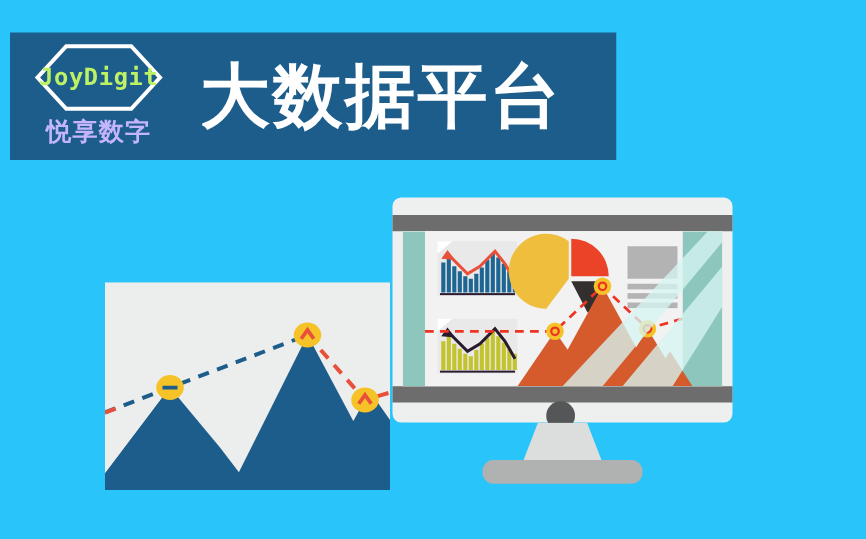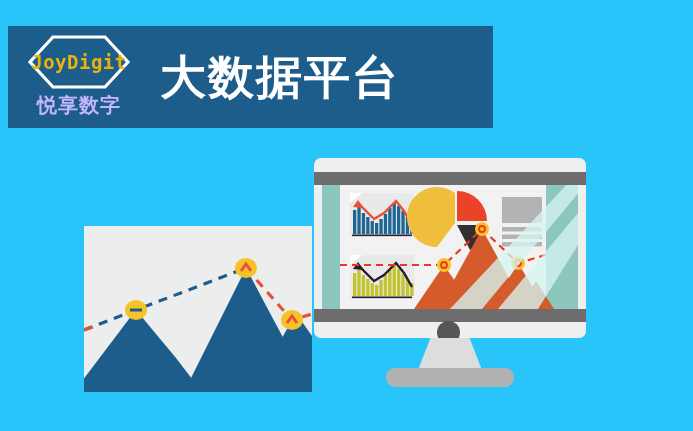--- a/index.html
+++ b/index.html
@@ -47,39 +47,39 @@
     display: flex;
     align-items: center;
     justify-content: center;
   }
   .hexwrap svg {
     position: absolute;
     left: 0; top: 0;
   }
   .logo-latin {
     position: relative;
-    color: #eab308;
+    color: #bef264;
     font-family: "DejaVu Sans Mono", monospace;
     font-size: 19px;
     font-weight: bold;
     letter-spacing: 0.5px;
     white-space: nowrap;
     z-index: 2;
   }
   .logo-cn {
     color: #c4b5fd;
     font-size: 20px;
     font-weight: bold;
     letter-spacing: 1px;
     margin-top: 3px;
     white-space: nowrap;
   }
   .banner-title {
     color: #ffffff;
-    font-size: 46px;
+    font-size: 56px;
     font-weight: bold;
     letter-spacing: 2px;
     margin-left: 22px;
     white-space: nowrap;
     line-height: 1;
   }
 
   
   .left-panel {
     position: absolute;

